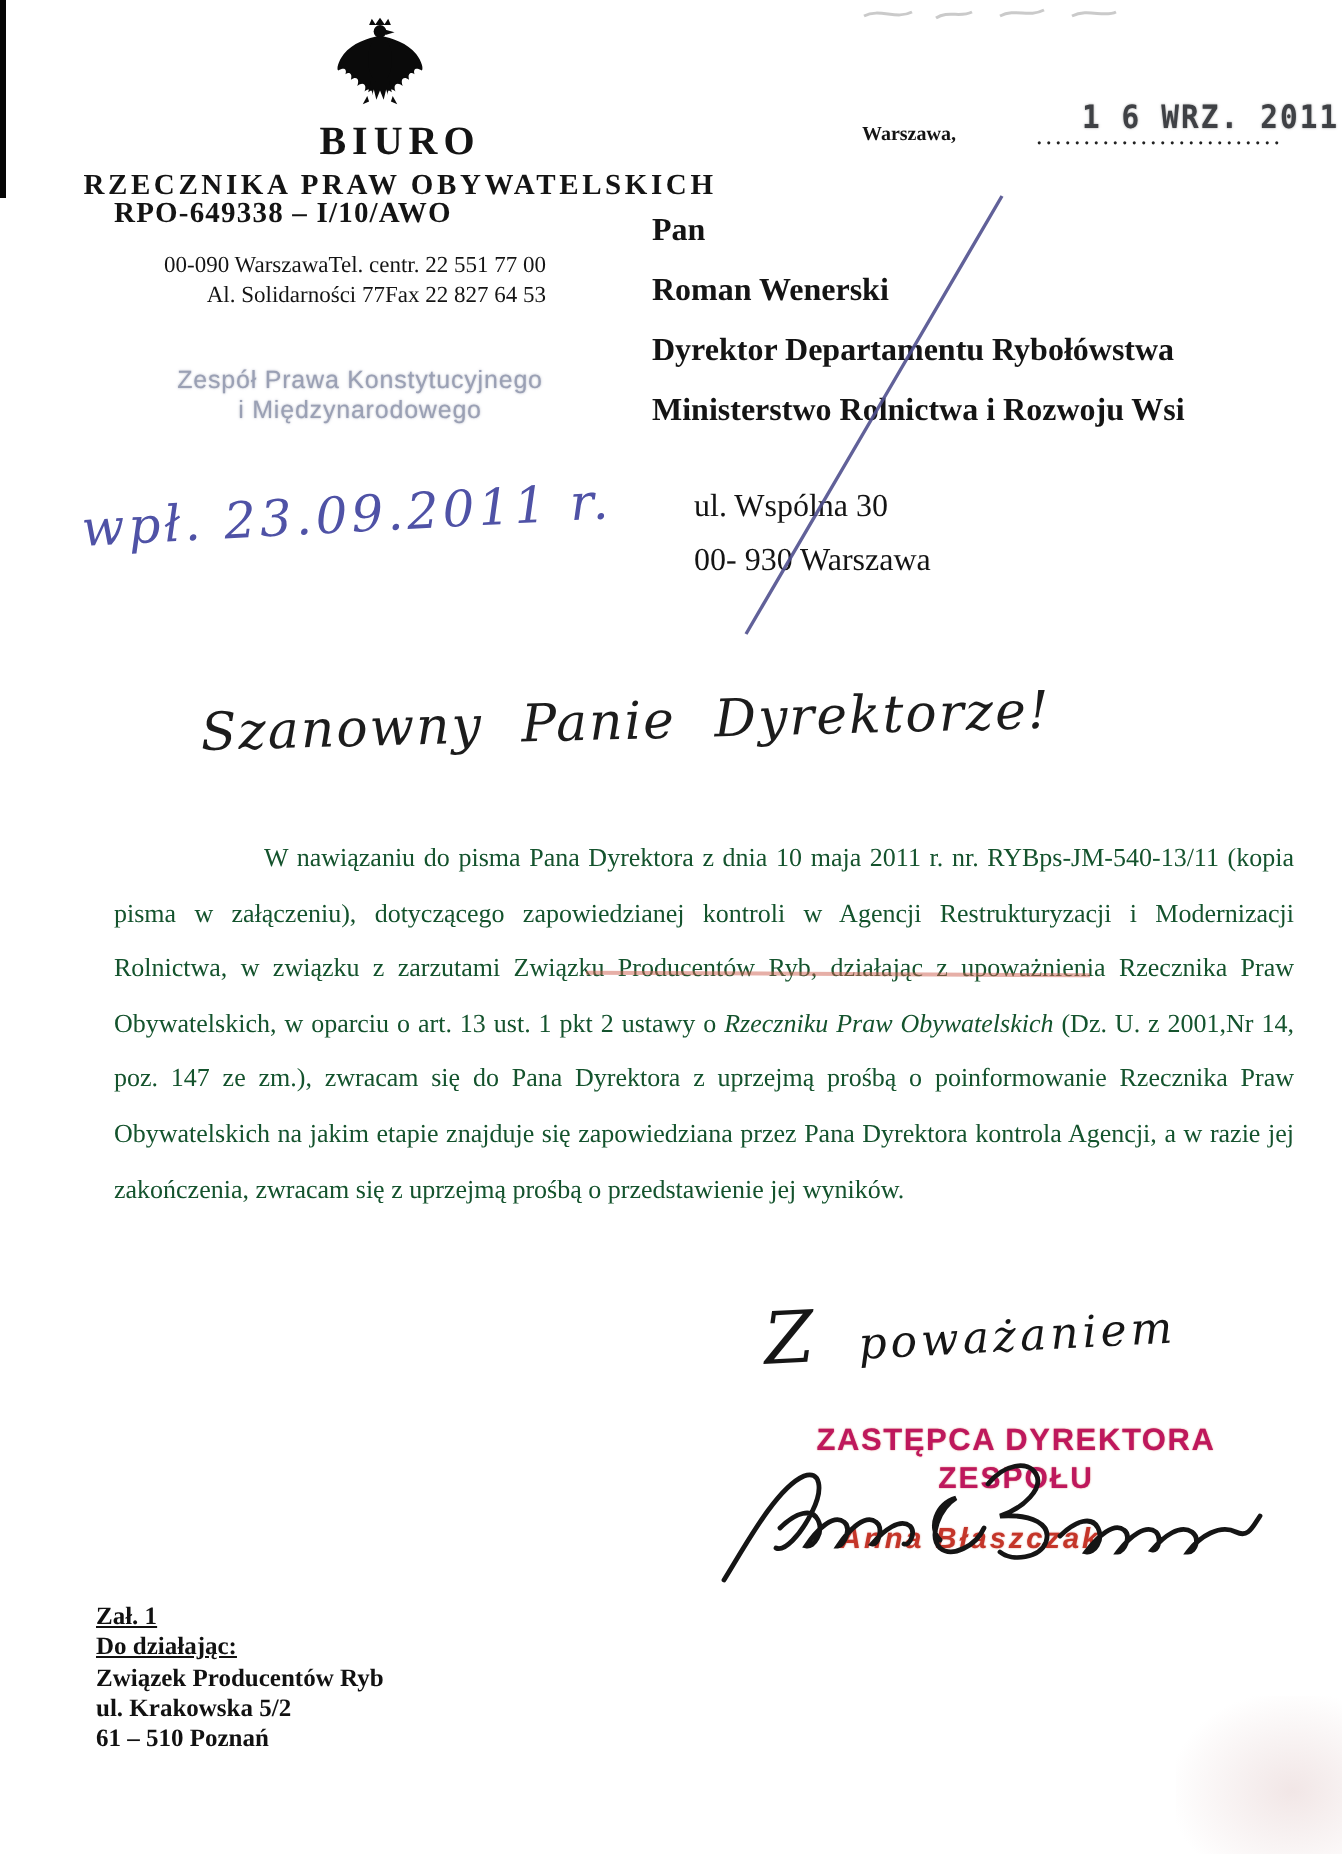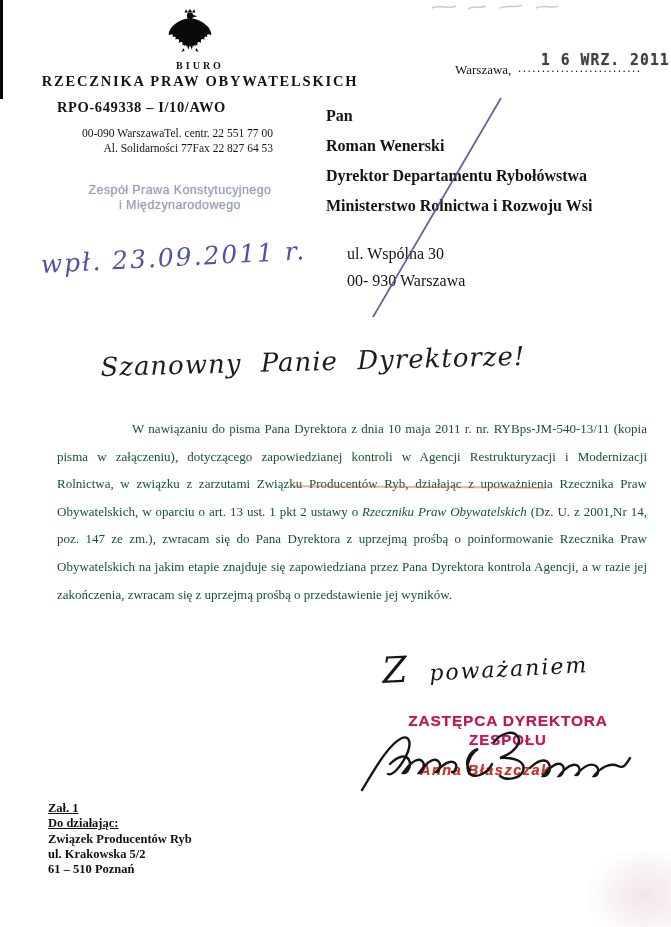--- a/index.html
+++ b/index.html
@@ -12,28 +12,28 @@
     color:#141414;
   }
   .abs{position:absolute;}
   
   .edge-bar{left:0;top:0;width:3px;height:99px;background:#050505;}
   .corner-smudge{left:588px;top:848px;width:83px;height:79px;
     background:radial-gradient(ellipse at 70% 60%, rgba(225,200,200,0.45), rgba(235,220,220,0.15) 60%, transparent 75%);}
   
   .eagle{left:167px;top:8px;width:46px;height:50px;}
   .office{left:40px;top:60px;width:320px;text-align:center;}
-  .office-line1{font-weight:bold;font-size:10px;letter-spacing:3px;}
+  .office-line1{font-weight:bold;font-size:20px;letter-spacing:3px;}
   .office-line2{font-weight:bold;font-size:14.5px;letter-spacing:1.8px;margin-top:2px;}
   .case-number{left:57px;top:99px;font-weight:bold;font-size:14.5px;letter-spacing:0.6px;}
   .contact{left:57px;top:126px;width:216px;font-size:11.5px;line-height:15px;}
   .contact-row{display:flex;justify-content:flex-end;}
   .contact-row .r{text-align:right;}
   
-  .city-line{left:455px;top:62px;font-size:13px;font-weight:normal;}
+  .city-line{left:431px;top:62px;font-size:10px;font-weight:bold;}
   .date-dots{left:518px;top:60px;font-size:13px;letter-spacing:1.5px;color:#222;}
   .date-stamp{left:541px;top:50px;font-family:"DejaVu Sans Mono", monospace;
     font-weight:bold;font-size:14px;letter-spacing:1px;color:#3f4145;
     transform:scale(1.05,1.15);transform-origin:left top;text-shadow:0 0 1px rgba(60,60,60,.55);}
   
   .unit-stamp{left:45px;top:183px;width:270px;text-align:center;
     font-family:"Liberation Sans", sans-serif;font-size:12.5px;line-height:15px;
     color:#9aa0b4;letter-spacing:0.4px;text-shadow:0 0 1.2px rgba(150,155,175,.8);}
   
   .hand{font-family:"DejaVu Serif", serif;font-style:italic;}

